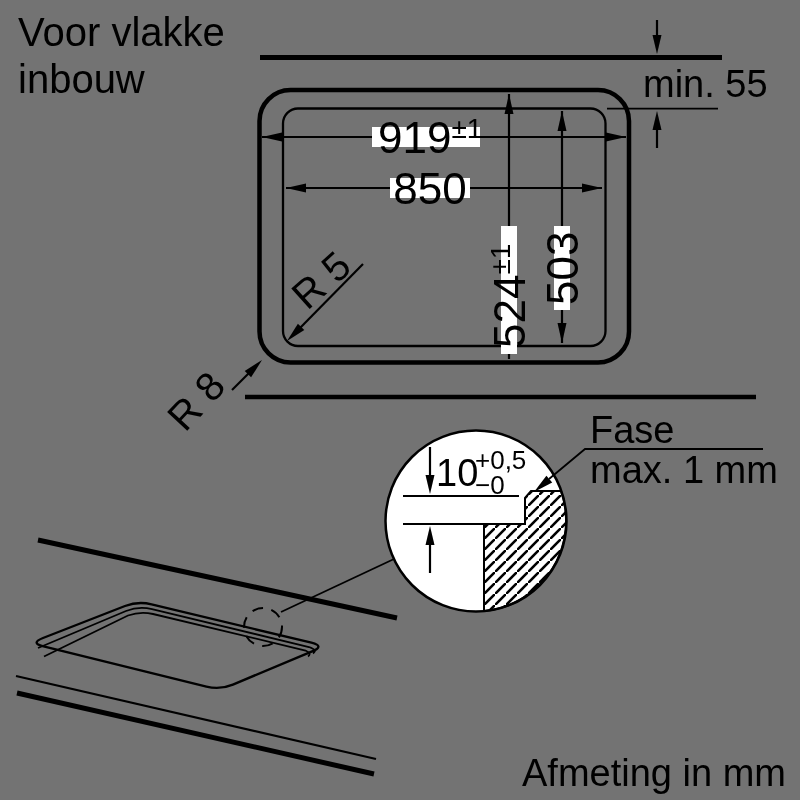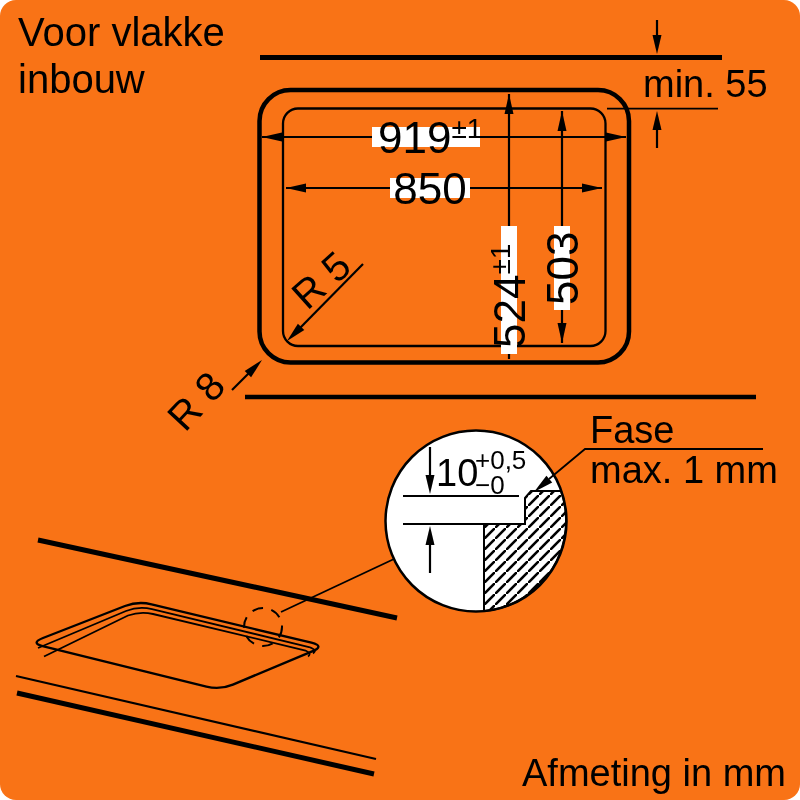--- a/index.html
+++ b/index.html
@@ -1,16 +1,16 @@
 <!DOCTYPE html>
 <html><head>
 <meta charset="utf-8">
 <style>
   html,body{margin:0;padding:0;background:#ffffff;}
-  #page{position:relative;width:800px;height:800px;background:#f97316;overflow:hidden;border-radius:16px;}
+  #page{position:relative;width:800px;height:800px;background:#737373;overflow:hidden;}
   svg{display:block;}
   text,tspan{font-family:"Liberation Sans","DejaVu Sans",sans-serif;fill:#000;}
   .stroke{stroke:#000;fill:none;}
 </style>
 </head>
 <body>
 
 <div id="page">
 <svg width="800" height="800" viewBox="0 0 800 800">
   <defs>

